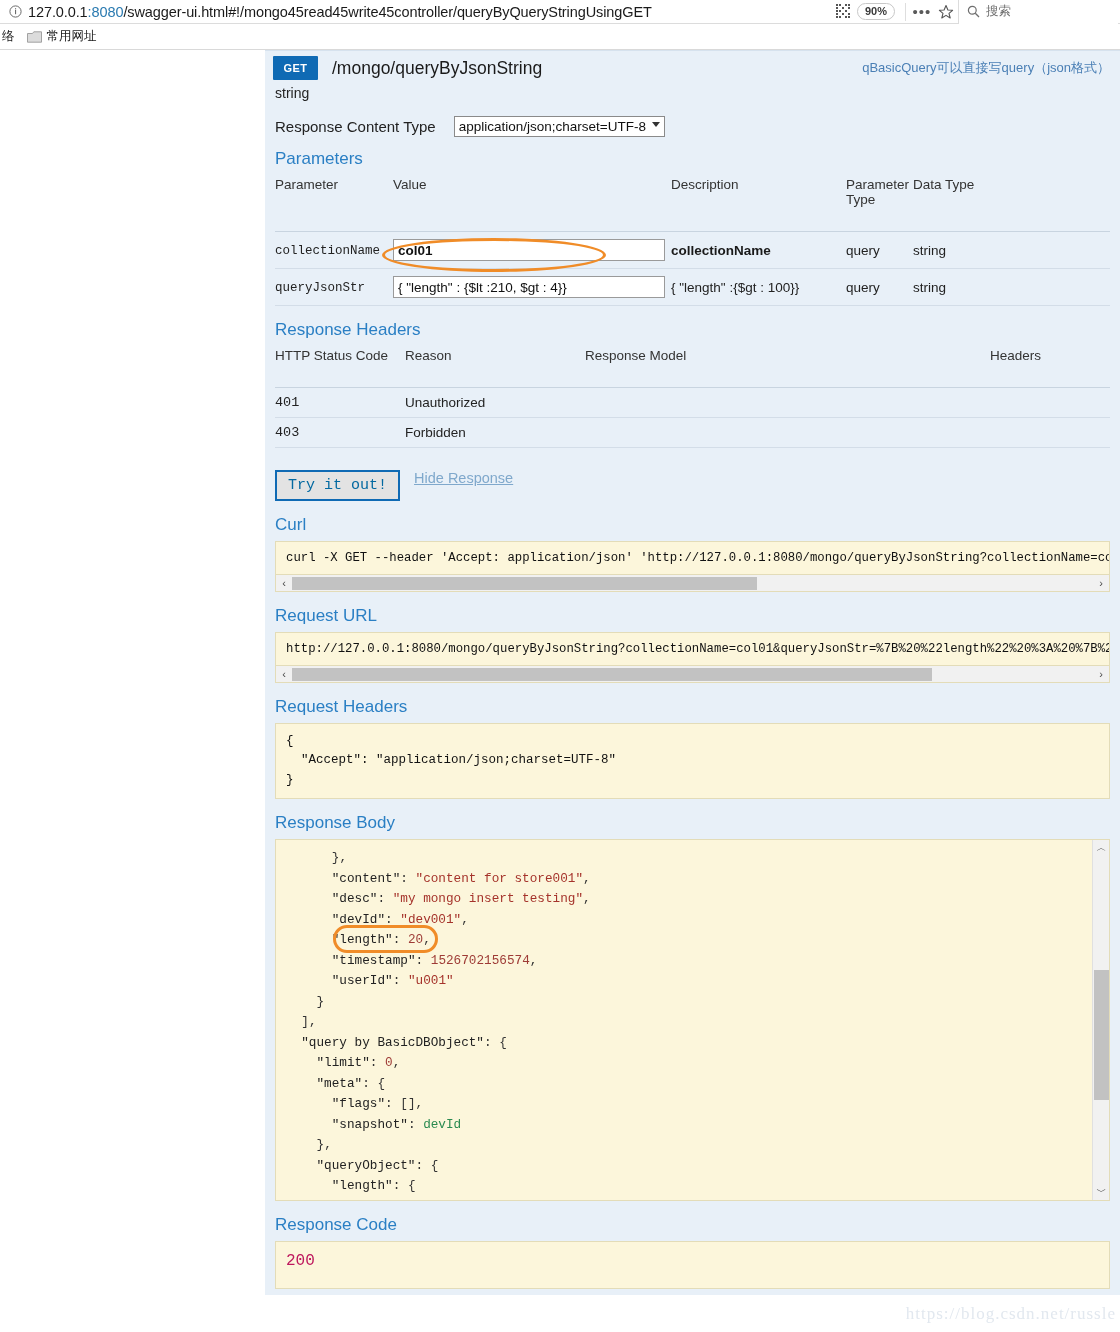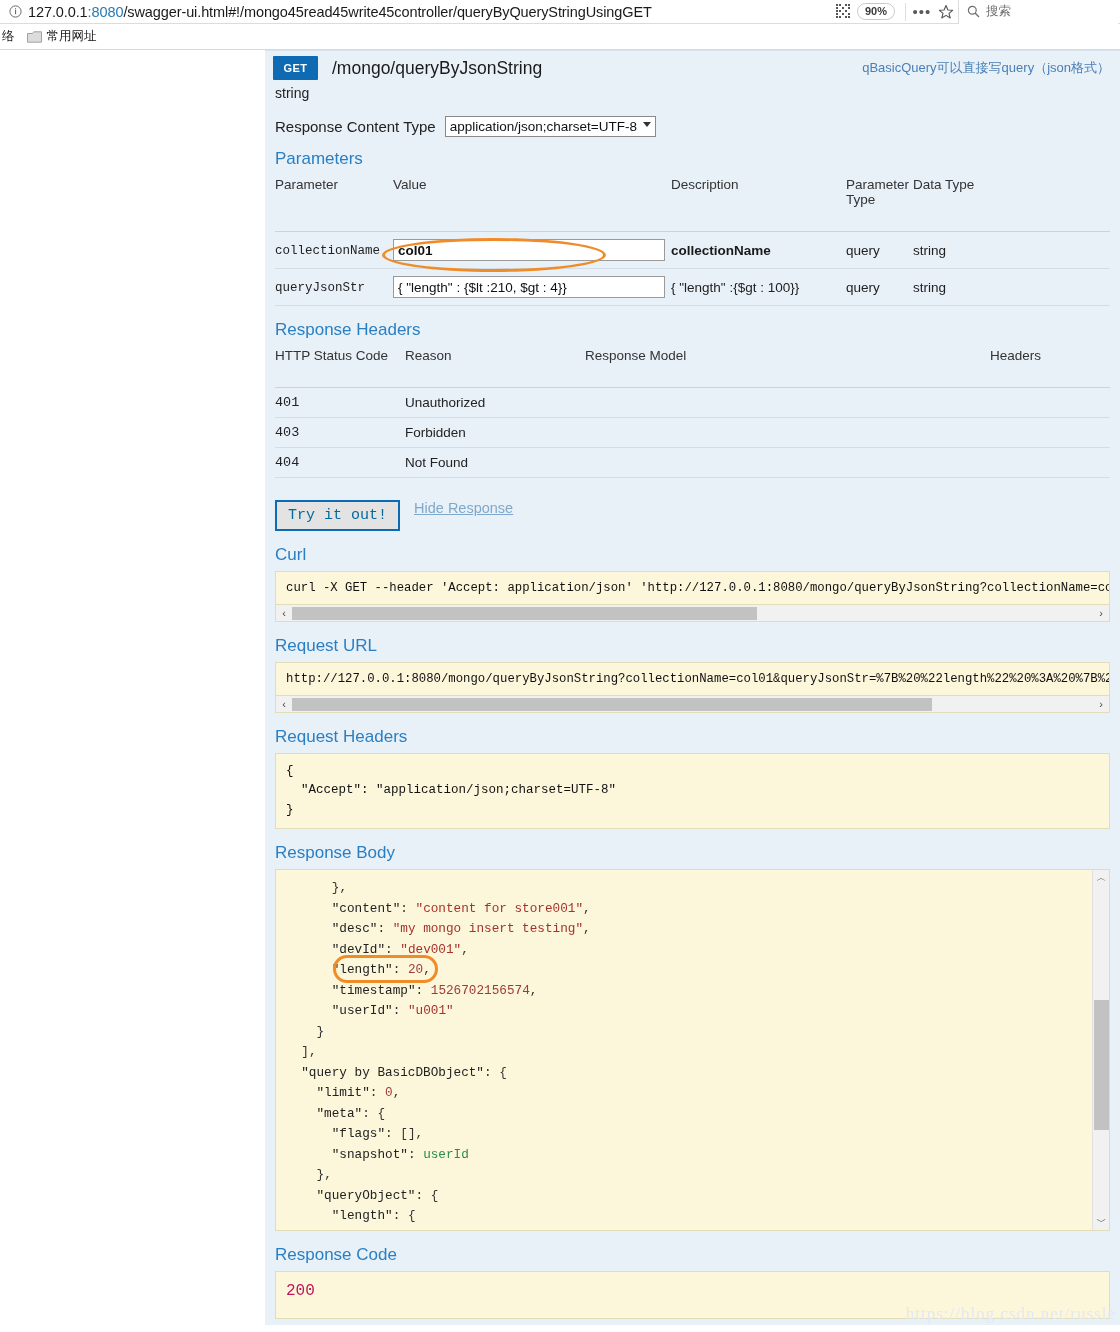--- a/index.html
+++ b/index.html
@@ -146,21 +146,21 @@
 
   .resp-class-title {
     color: #2a7fc4;
     font-size: 17px;
     margin: 14px 0 4px 0;
     font-weight: normal;
   }
   .plain-line { font-size: 14px; color:#222; margin: 0 0 6px 0; }
 
   .rct-row {
-    display:flex; align-items:center; gap: 5px;
+    display:flex; align-items:center; gap: 14px;
     margin: 16px 0 6px 0;
     font-size: 15px; color:#222;
   }
   .rct-select {
     border: 1px solid #8a8a8a;
     background: #ffffff;
     font-size: 13.5px;
     font-family: "Liberation Sans", sans-serif;
     padding: 2px 18px 2px 4px;
     color: #111;
@@ -506,26 +506,20 @@
             <td class="reason">Unauthorized</td>
             <td class="respmodel"></td>
             <td class="headers"></td>
           </tr>
           <tr>
             <td class="httpcode">403</td>
             <td class="reason">Forbidden</td>
             <td class="respmodel"></td>
             <td class="headers"></td>
           </tr>
-          <tr>
-            <td class="httpcode">404</td>
-            <td class="reason">Not Found</td>
-            <td class="respmodel"></td>
-            <td class="headers"></td>
-          </tr>
         </tbody>
       </table>
 
       <div class="try-row">
         <button class="try-btn">Try it out!</button>
         <span class="hide-resp">Hide Response</span>
       </div>
 
       <h4 class="sec">Curl</h4>
       <div class="codebox oneline"><span>curl -X GET --header 'Accept: application/json' 'http://127.0.0.1:8080/mongo/queryByJsonString?collectionName=col01&amp;qu</span></div>
@@ -560,21 +554,21 @@
 <span class="p"> </span><span class="p"> </span><span class="p"> </span><span class="p"> </span><span class="p"> </span><span class="p"> </span><span class="k">"devId"</span><span class="p">:</span><span class="p"> </span><span class="s">"dev001"</span><span class="p">,</span>
 <span class="p"> </span><span class="p"> </span><span class="p"> </span><span class="p"> </span><span class="p"> </span><span class="p"> </span><span class="k">"length"</span><span class="p">:</span><span class="p"> </span><span class="n">20</span><span class="p">,</span>
 <span class="p"> </span><span class="p"> </span><span class="p"> </span><span class="p"> </span><span class="p"> </span><span class="p"> </span><span class="k">"timestamp"</span><span class="p">:</span><span class="p"> </span><span class="n">1526702156574</span><span class="p">,</span>
 <span class="p"> </span><span class="p"> </span><span class="p"> </span><span class="p"> </span><span class="p"> </span><span class="p"> </span><span class="k">"userId"</span><span class="p">:</span><span class="p"> </span><span class="s">"u001"</span>
 <span class="p"> </span><span class="p"> </span><span class="p"> </span><span class="p"> </span><span class="p">}</span>
 <span class="p"> </span><span class="p"> </span><span class="p">]</span><span class="p">,</span>
 <span class="p"> </span><span class="p"> </span><span class="k">"query by BasicDBObject"</span><span class="p">:</span><span class="p"> </span><span class="p">{</span>
 <span class="p"> </span><span class="p"> </span><span class="p"> </span><span class="p"> </span><span class="k">"limit"</span><span class="p">:</span><span class="p"> </span><span class="n">0</span><span class="p">,</span>
 <span class="p"> </span><span class="p"> </span><span class="p"> </span><span class="p"> </span><span class="k">"meta"</span><span class="p">:</span><span class="p"> </span><span class="p">{</span>
 <span class="p"> </span><span class="p"> </span><span class="p"> </span><span class="p"> </span><span class="p"> </span><span class="p"> </span><span class="k">"flags"</span><span class="p">:</span><span class="p"> </span><span class="p">[</span><span class="p">]</span><span class="p">,</span>
-<span class="p"> </span><span class="p"> </span><span class="p"> </span><span class="p"> </span><span class="p"> </span><span class="p"> </span><span class="k">"snapshot"</span><span class="p">:</span><span class="p"> </span><span class="b">userId</span>
+<span class="p"> </span><span class="p"> </span><span class="p"> </span><span class="p"> </span><span class="p"> </span><span class="p"> </span><span class="k">"snapshot"</span><span class="p">:</span><span class="p"> </span><span class="b">devId</span>
 <span class="p"> </span><span class="p"> </span><span class="p"> </span><span class="p"> </span><span class="p">}</span><span class="p">,</span>
 <span class="p"> </span><span class="p"> </span><span class="p"> </span><span class="p"> </span><span class="k">"queryObject"</span><span class="p">:</span><span class="p"> </span><span class="p">{</span>
 <span class="p"> </span><span class="p"> </span><span class="p"> </span><span class="p"> </span><span class="p"> </span><span class="p"> </span><span class="k">"length"</span><span class="p">:</span><span class="p"> </span><span class="p">{</span>
 <span class="p"> </span><span class="p"> </span><span class="p"> </span><span class="p"> </span><span class="p"> </span><span class="p"> </span><span class="p"> </span><span class="p"> </span><span class="k">"$lt"</span><span class="p">:</span><span class="p"> </span><span class="n">210</span><span class="p">,</span></pre>
         <div class="vscroll">
           <div class="varrow">︿</div>
           <div class="vthumb" style="top:130px; height:130px;"></div>
           <div class="varrow bottom">﹀</div>
         </div>
         <div class="highlight-ellipse" style="left:57px; top:85px; width:105px; height:28px; border-radius:14px;"></div>

